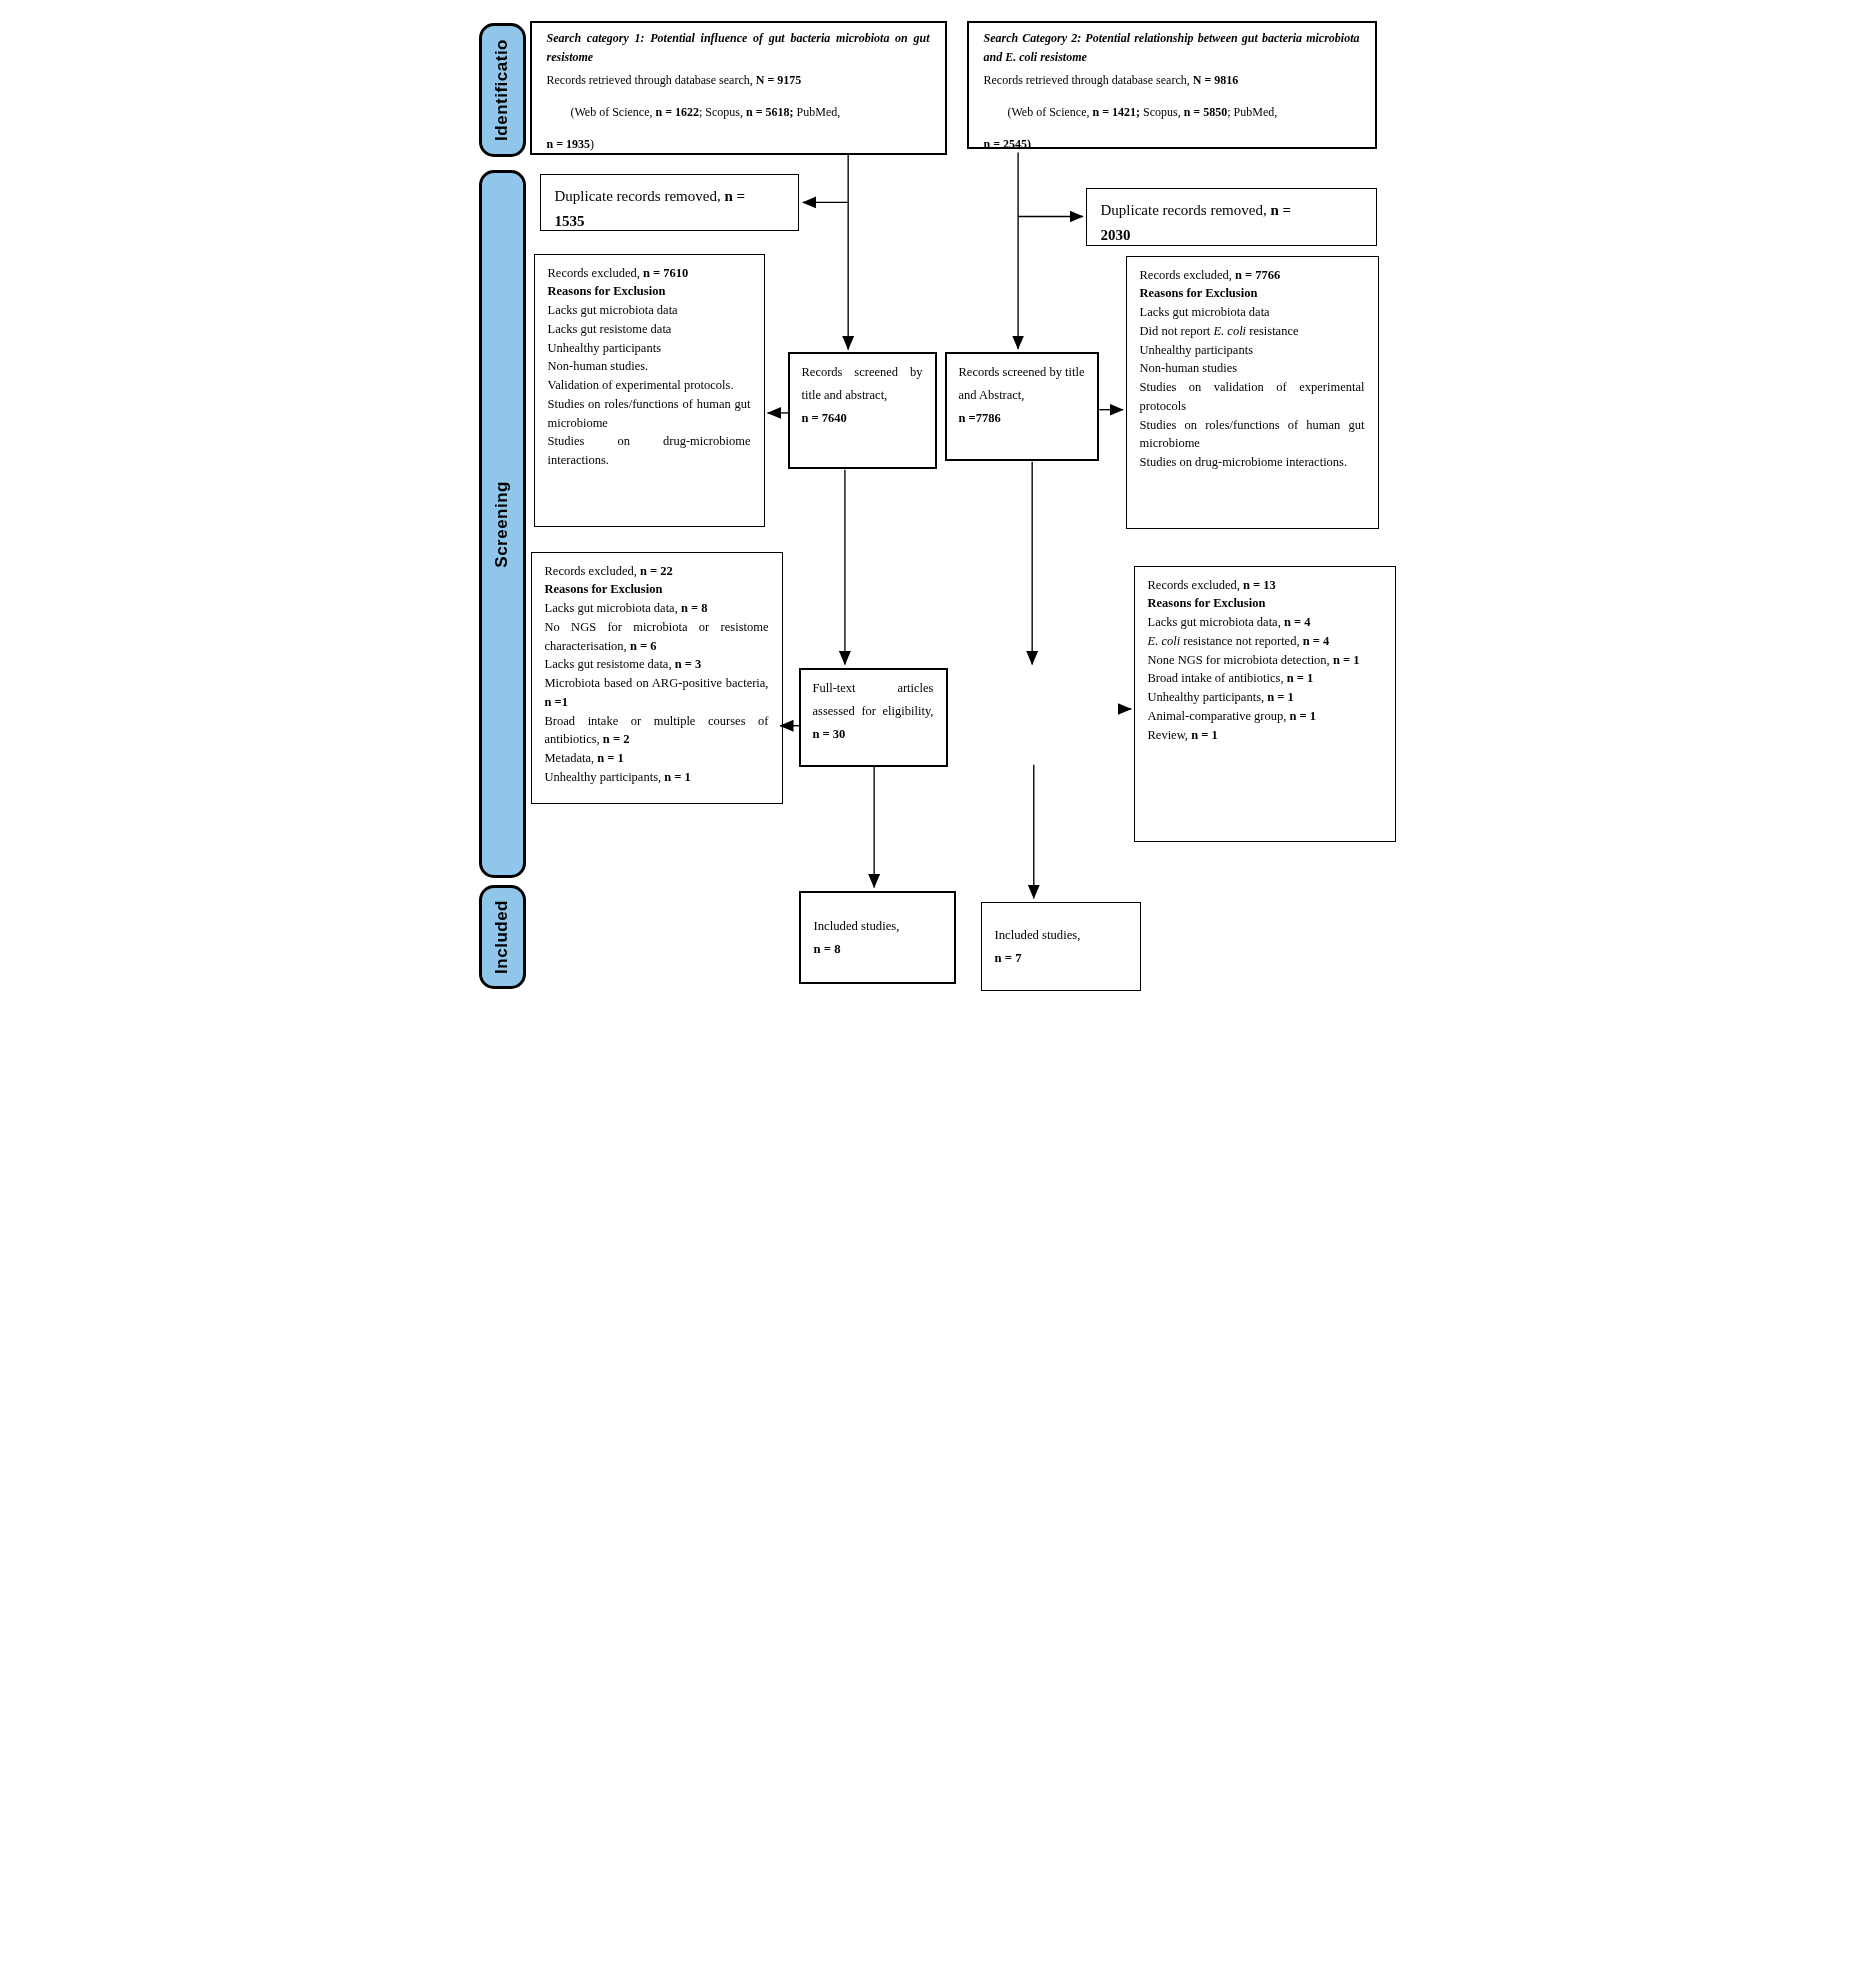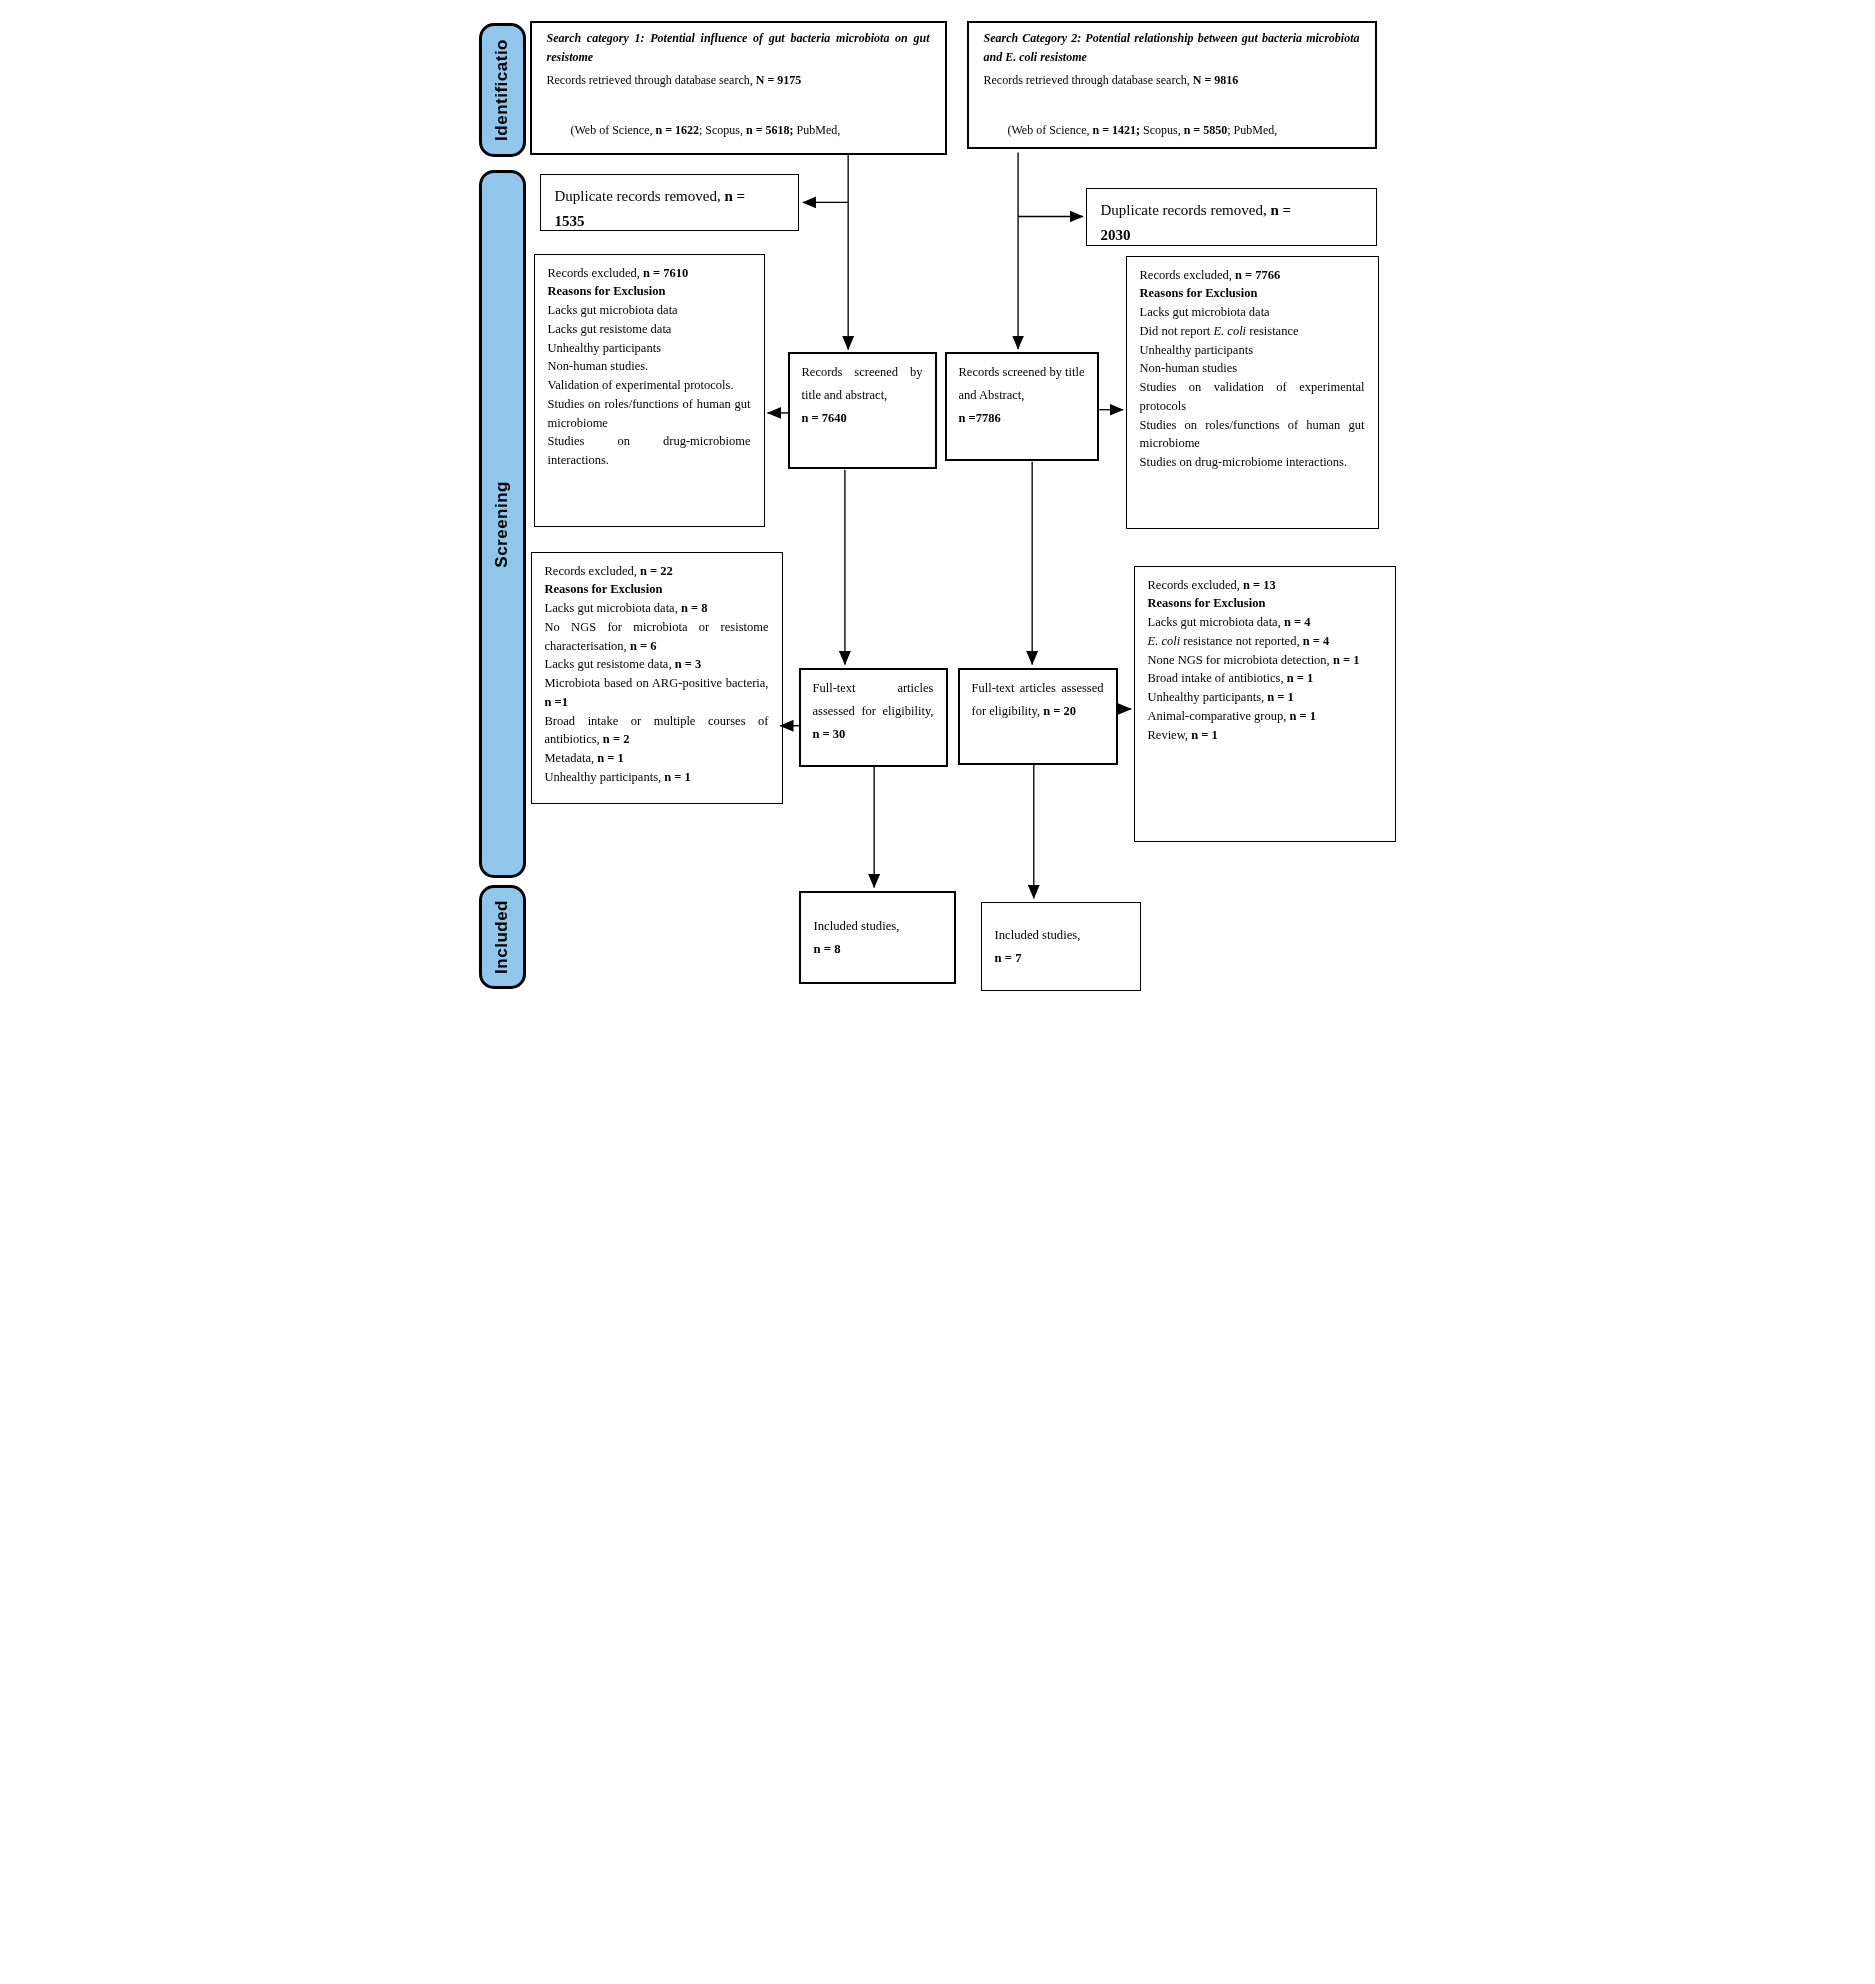--- a/index.html
+++ b/index.html
@@ -45,21 +45,21 @@
     overflow:hidden;
   }
   .box .para{margin:0;}
   .box .para span{white-space:pre-wrap;}
   .seg-b{font-weight:bold;}
   .seg-i{font-style:italic;}
 
   
   .b-top{padding:6.5px 15px;font-size:12px;line-height:1.6;}
   .b-top .para{margin-bottom:3.2px;}
-  .b-top .para:nth-child(2){margin-bottom:31px;}
+  .b-top .para:nth-child(2){margin-bottom:13px;}
   .b-top .para:nth-child(3){margin-bottom:13px;margin-left:24px;}
   #box-search1{left:61px;top:20.6px;width:417px;height:134px;}
   #box-search2{left:498px;top:20.6px;width:410px;height:128px;}
 
   
   .b-dup{padding:8.7px 14px;font-size:15px;line-height:1.7;border-width:1.6px;}
   #box-dup-left{left:71px;top:174px;width:259px;height:57px;}
   #box-dup-right{left:617px;top:188px;width:291px;height:58px;}
 
   
@@ -169,23 +169,20 @@
       <div class="para"><span class="seg-i">E. coli</span><span> resistance not reported, </span><span class="seg-b">n = 4</span></div>
       <div class="para"><span>None NGS for microbiota detection, </span><span class="seg-b">n = 1</span></div>
       <div class="para"><span>Broad intake of antibiotics, </span><span class="seg-b">n = 1</span></div>
       <div class="para"><span>Unhealthy participants, </span><span class="seg-b">n = 1</span></div>
       <div class="para"><span>Animal-comparative group, </span><span class="seg-b">n = 1</span></div>
       <div class="para"><span>Review, </span><span class="seg-b">n = 1</span></div>
     </div>
   <div class="box b-mid" id="box-fulltext-left">
       <div class="para"><span>Full-text articles assessed for eligibility, </span><span class="seg-b">n = 30</span></div>
     </div>
-  <div class="box b-mid" id="box-fulltext-right">
-      <div class="para"><span>Full-text articles assessed for eligibility, </span><span class="seg-b">n = 20</span></div>
-    </div>
   <div class="box b-inc" id="box-included-left">
       <div class="para"><span>Included studies,</span></div>
       <div class="para"><span class="seg-b">n = 8</span></div>
     </div>
   <div class="box b-inc" id="box-included-right">
       <div class="para"><span>Included studies,</span></div>
       <div class="para"><span class="seg-b">n = 7</span></div>
     </div>
 
   <svg class="arrows" viewBox="0 0 1732 1833" xmlns="http://www.w3.org/2000/svg">

